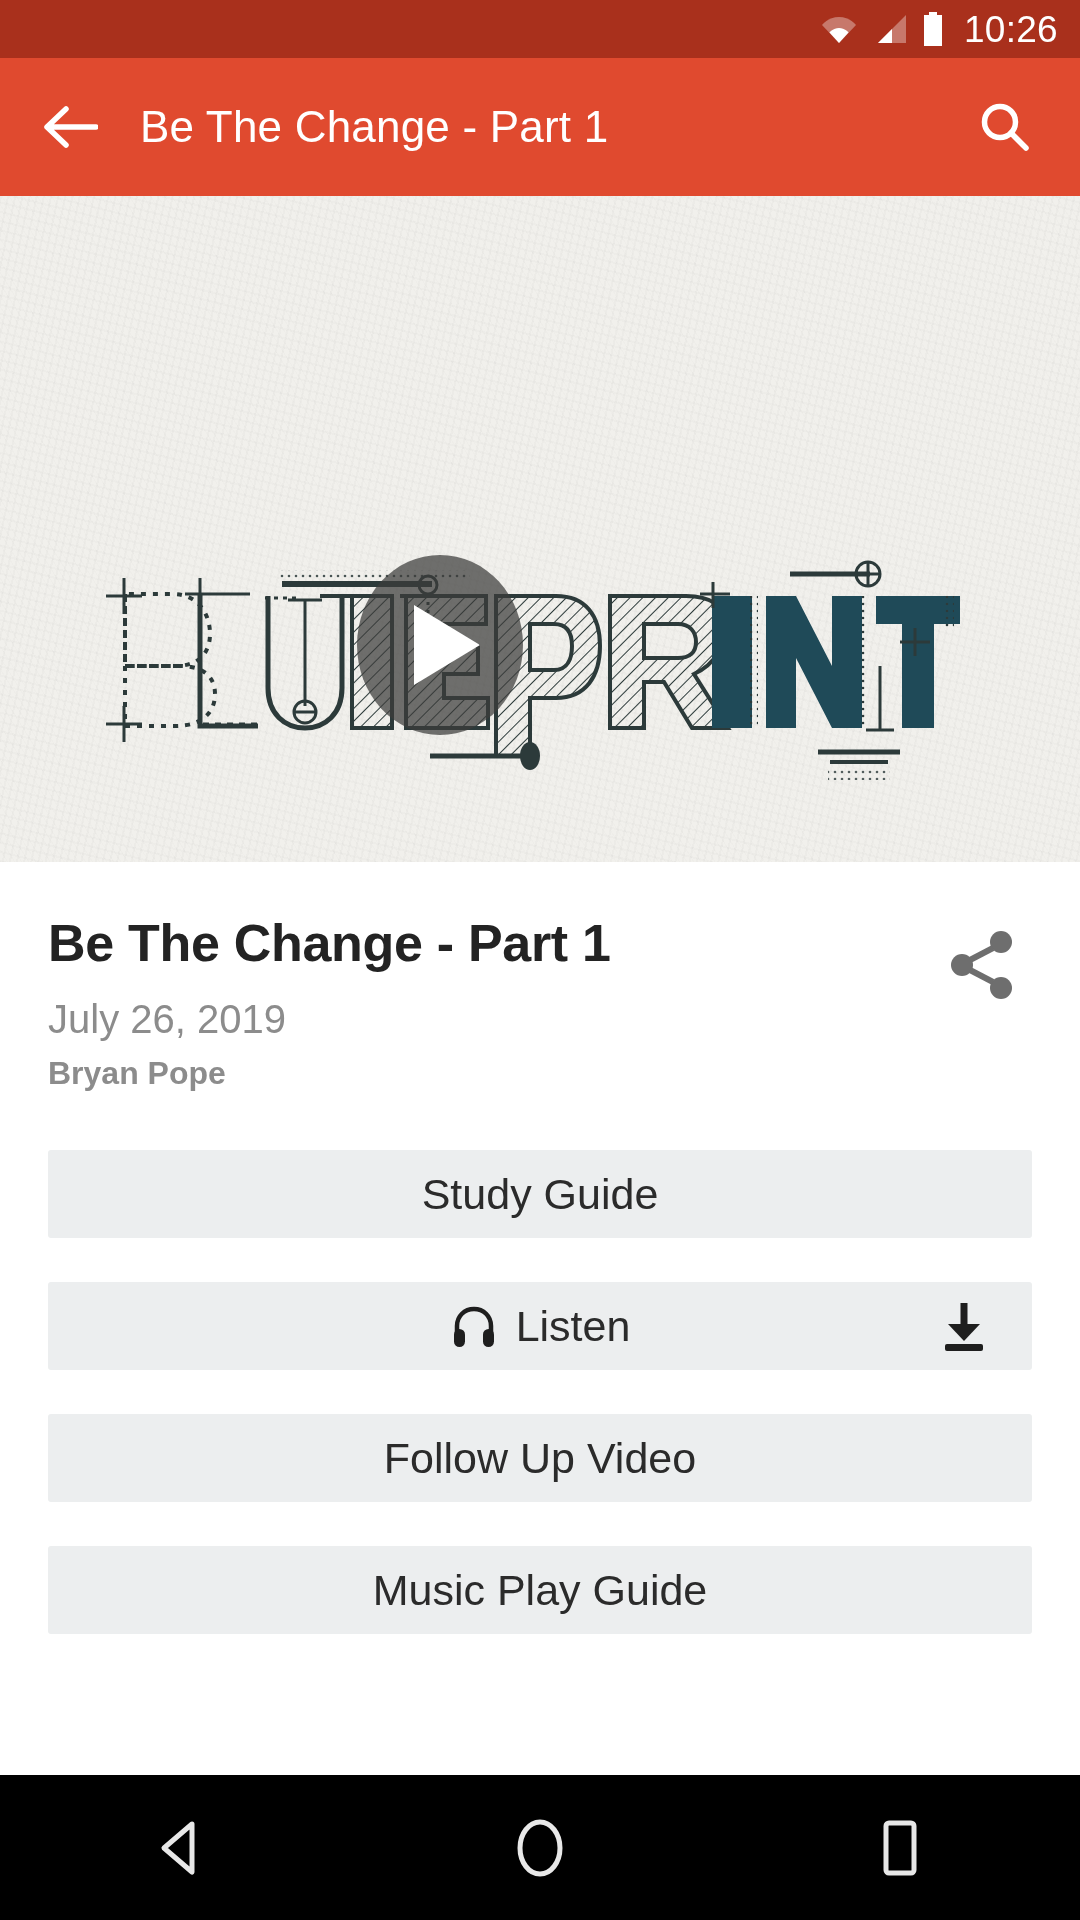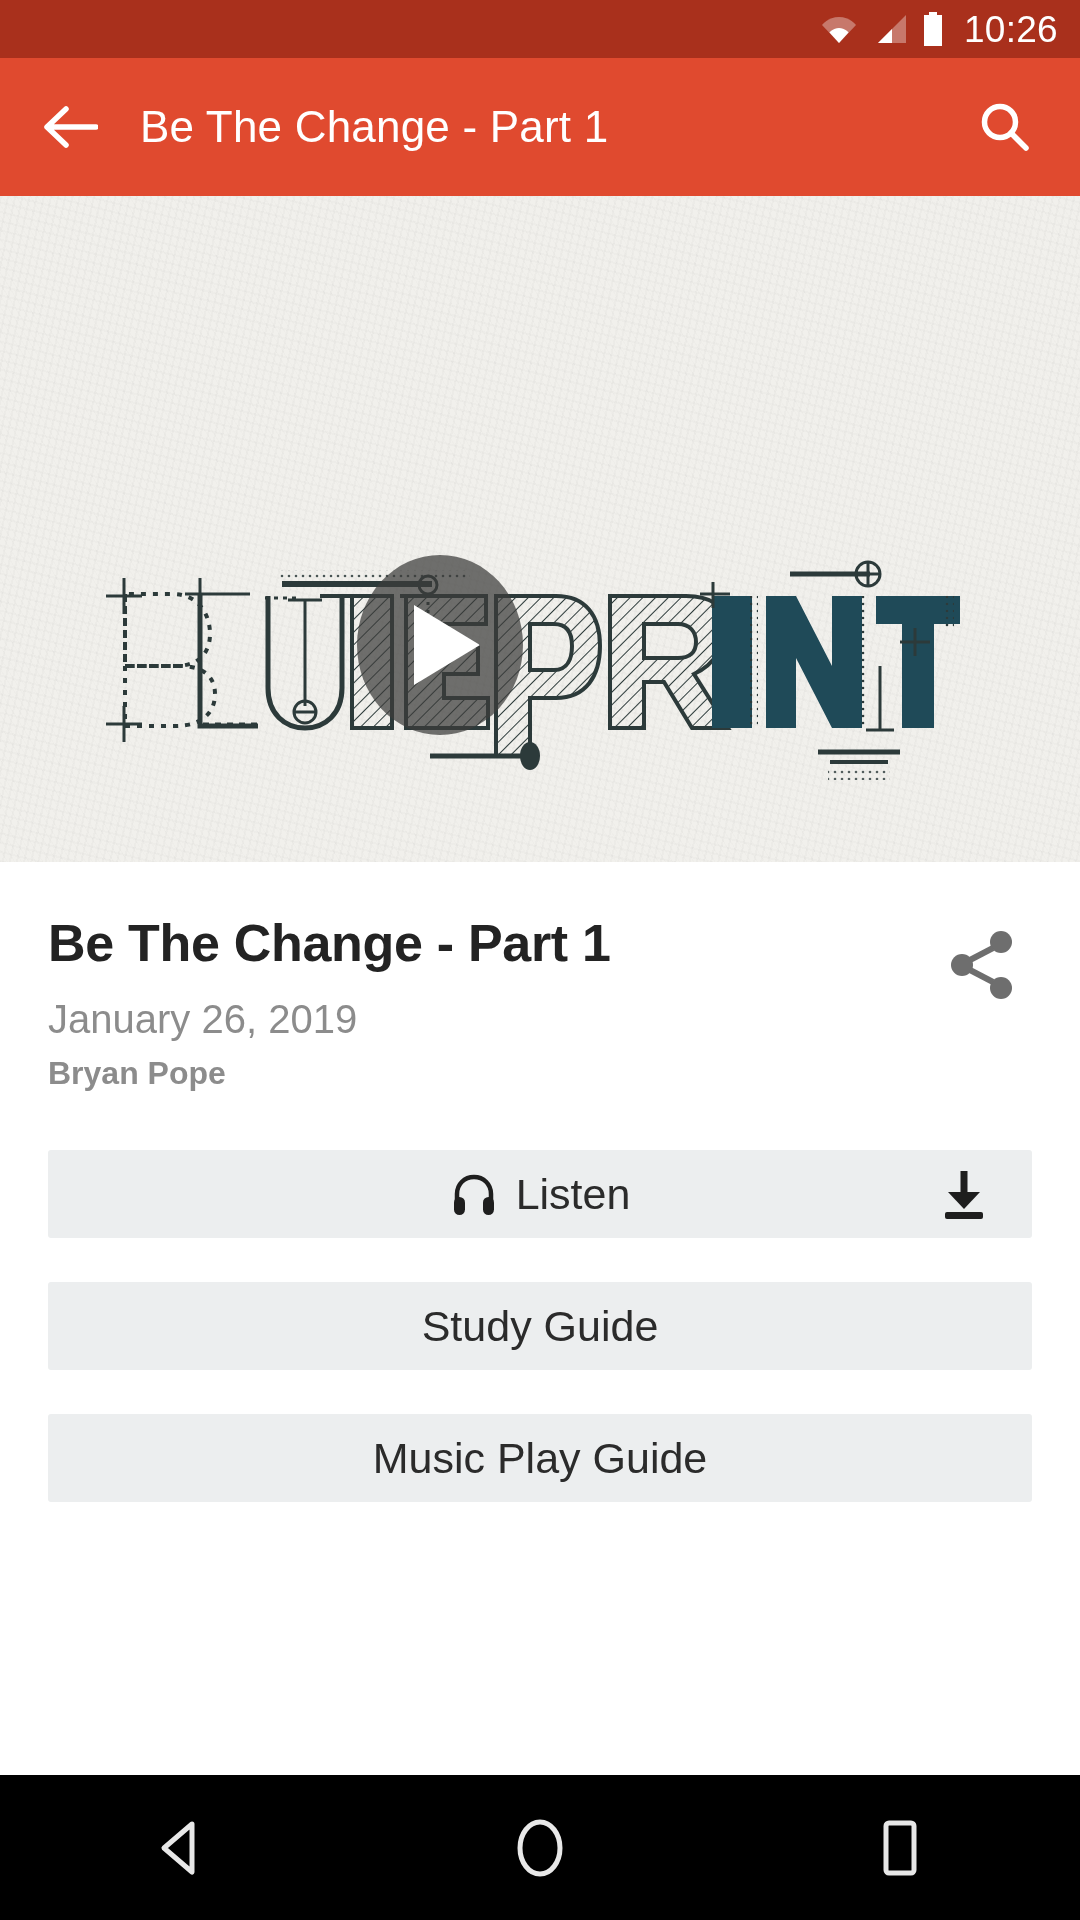--- a/index.html
+++ b/index.html
@@ -218,58 +218,61 @@
 
     <div class="play-overlay">
       <div class="play-tri"></div>
     </div>
   </div>
 
   <div class="content">
 
     <div class="meta-block">
       <div class="vid-title">Be The Change - Part 1</div>
-      <div class="vid-date">January 26, 2019</div>
+      <div class="vid-date">July 26, 2019</div>
       <div class="vid-author">Bryan Pope</div>
 
       <div class="share-btn">
         <svg width="70" height="72" viewBox="0 0 70 72">
           <circle cx="53" cy="13" r="11" fill="#6E6E6E"></circle>
           <circle cx="14" cy="36" r="11" fill="#6E6E6E"></circle>
           <circle cx="53" cy="59" r="11" fill="#6E6E6E"></circle>
           <line x1="45" y1="19" x2="22" y2="31" stroke="#6E6E6E" stroke-width="6"></line>
           <line x1="22" y1="41" x2="45" y2="53" stroke="#6E6E6E" stroke-width="6"></line>
         </svg>
       </div>
     </div>
 
     <div class="actions">
+
+      <div class="act-btn">
+        <span class="act-label">Study Guide</span>
+      </div>
 
       <div class="act-btn">
         <span class="act-inline-icon">
           <svg width="48" height="48" viewBox="0 0 48 48">
             <path d="M7 30 L7 24 C7 14 14.5 7 24 7 C33.5 7 41 14 41 24 L41 30" fill="none" stroke="#1E1E1E" stroke-width="4.5" stroke-linecap="round"></path>
             <rect x="4" y="27" width="11" height="18" rx="5.5" fill="#1E1E1E"></rect>
             <rect x="33" y="27" width="11" height="18" rx="5.5" fill="#1E1E1E"></rect>
           </svg>
         </span>
         <span class="act-label">Listen</span>
         <span class="act-trailing">
           <svg width="56" height="56" viewBox="0 0 56 56">
             <line x1="28" y1="5" x2="28" y2="34" stroke="#1E1E1E" stroke-width="7" stroke-linecap="butt"></line>
             <path d="M12 26 L28 43 L44 26 Z" fill="#1E1E1E"></path>
             <rect x="9" y="46" width="38" height="7" rx="2" fill="#1E1E1E"></rect>
           </svg>
         </span>
       </div>
 
       <div class="act-btn">
-        <span class="act-label">Study Guide</span>
-      </div>
-
+        <span class="act-label">Follow Up Video</span>
+      </div>
 
       <div class="act-btn">
         <span class="act-label">Music Play Guide</span>
       </div>
 
     </div>
   </div>
 
   <div class="navbar">
     <div class="nav-key">

